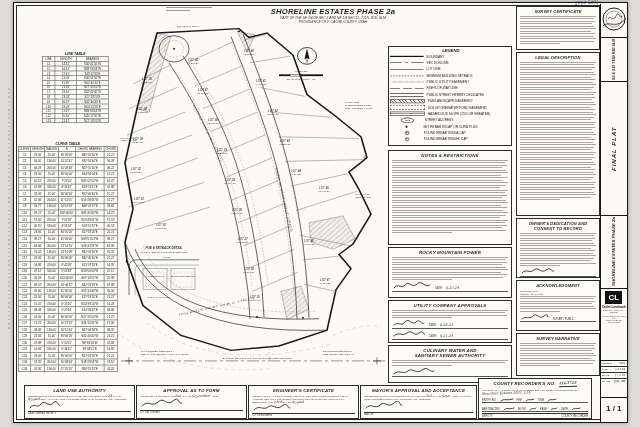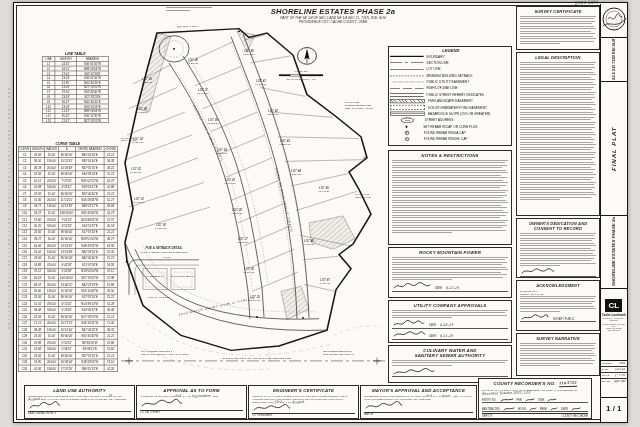--- a/index.html
+++ b/index.html
@@ -1044,21 +1044,21 @@
     </div>
     <div class="sidebar-cell" style="height:44px;">
       <div class="vtxt" style="font-size:3.6px;font-style:italic;">S2 &amp; S11 T11N R1E SLM</div>
     </div>
     <div class="sidebar-cell" style="height:134px;">
       <div class="vtxt" style="font-size:6px;letter-spacing:1px;font-style:italic;">FINAL PLAT</div>
     </div>
     <div class="sidebar-cell" style="height:73px;">
       <div class="vtxt" style="font-size:4.4px;font-style:italic;">SHORELINE ESTATES PHASE 2a</div>
     </div>
-    <div class="sidebar-cell" style="height:72px;text-align:center;padding-top:10px;">
+    <div class="sidebar-cell" style="height:72px;text-align:center;padding-top:2px;">
       <div style="width:17px;height:13px;background:#111;color:#fff;font-weight:bold;font-size:8px;line-height:13px;margin:0 auto;">CL</div>
       <div style="font-size:3px;font-weight:bold;margin-top:1.5px;">Cache Landmark</div>
       <div style="font-size:2.1px;color:#444;">Engineers · Surveyors · Planners</div>
       <div style="font-size:2.1px;color:#444;margin-top:1.5px;">95 Golf Course Rd, Suite 101</div>
       <div style="font-size:2.1px;color:#444;">Logan, UT 84321</div>
       <div style="font-size:2.1px;color:#444;">435.713.0099</div>
     </div>
     <div class="sidebar-cell" style="height:37px;font-size:2.2px;">
       <div style="display:flex;justify-content:space-between;border-bottom:.5px solid #333;padding:1px;">
           <span>PROJECT</span>

